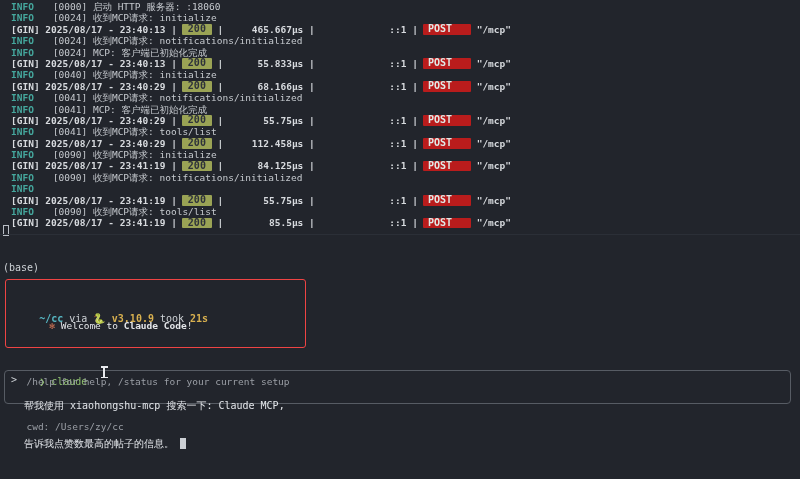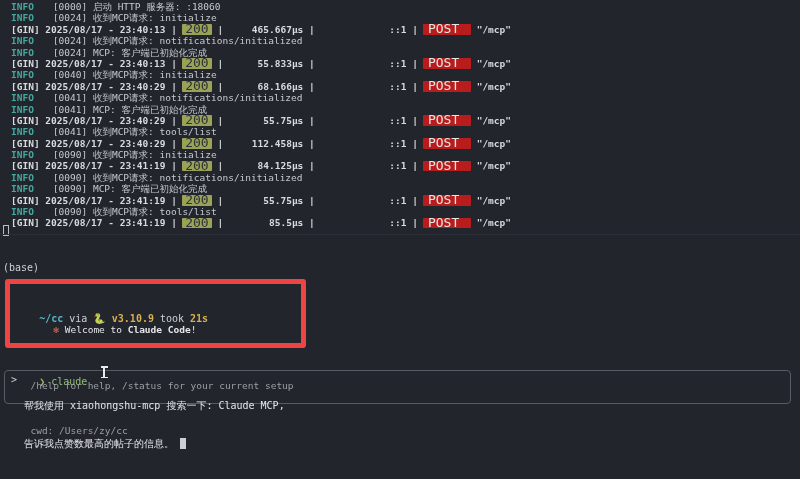--- a/index.html
+++ b/index.html
@@ -12,38 +12,38 @@
     color:#c6cacf;
   }
   
   .log-section { position:absolute; top:1px; left:11px; right:0; }
   .log-line { display:flex; align-items:center; white-space:pre; font-size:9.5px; line-height:11.4px; height:11.4px; }
   .info-tag { color:#45a79d; font-weight:bold; }
   .log-text { color:#c6cacf;padding-left:19px; }
   .gin-prefix,.gin-sep,.gin-latency,.gin-ip,.gin-path { color:#d7dade; font-weight:bold; }
   .gin-latency { display:inline-block; width:80px; text-align:right; }
   .gin-ip { display:inline-block; width:86px; text-align:right; }
-  .badge { display:inline-block; font-weight:normal; margin-left:5px; font-size:13px; line-height:10.5px; border-radius:1px; }
+  .badge { display:inline-block; font-weight:bold; margin-left:5px; font-size:10px; line-height:10.5px; border-radius:1px; }
   .badge-status { background:#9aa355; color:#2e323a; width:30px; text-align:center; }
   .badge-method { background:#b91c1c; color:#dfe9e6; width:48px; padding-left:5px; }
   .hollow-cursor { position:absolute; left:3px; top:225px; width:6px; height:11px; border:1px solid #b9bec5; }
   .section-divider { position:absolute; left:0; top:234px; width:800px; height:1px; background:#2b2f37; }
   
   .shell-section { position:absolute; left:3px; top:237px; font-size:10px; line-height:12.6px; white-space:pre; }
   .env-line { color:#ced2d6; }
   .seg-dir { color:#56b6c2; font-weight:bold; }
   .seg-plain { color:#ced2d6; }
   .seg-version { color:#d8b04f; font-weight:bold; }
   .seg-duration { color:#d8b04f; font-weight:bold; }
   .seg-prompt { color:#8fbf6f; font-weight:bold; }
   .seg-command { color:#8fbf6f; }
   
   .claude-box {
     position:absolute; left:5px; top:279px; width:301px; height:69px;
-    border:5px solid #ef4444; border-radius:3px;
+    border:1px solid #ef4444; border-radius:3px;
     padding:7px 9px; font-size:9.5px; line-height:11px; white-space:pre;
   }
   .welcome-line { color:#e4e6e9; }
   .welcome-star { color:#d87756; }
   .welcome-bold { font-weight:bold; }
   .hint-line { color:#9b9fa6; margin-top:12px; }
   .cwd-line { color:#9b9fa6; margin-top:12px; }
   
   .input-box {
     position:absolute; left:4px; top:370px; width:787px; height:34px;
@@ -76,21 +76,21 @@
       <div class="log-line"><span class="info-tag">INFO</span><span class="log-text">[0040] 收到MCP请求: initialize</span></div>
       <div class="log-line"><span class="gin-prefix">[GIN] 2025/08/17 - 23:40:29 |</span><span class="badge badge-status">200</span><span class="gin-sep"> |</span><span class="gin-latency">68.166µs</span><span class="gin-sep"> | </span><span class="gin-ip">::1</span><span class="gin-sep"> |</span><span class="badge badge-method">POST</span><span class="gin-path"> "/mcp"</span></div>
       <div class="log-line"><span class="info-tag">INFO</span><span class="log-text">[0041] 收到MCP请求: notifications/initialized</span></div>
       <div class="log-line"><span class="info-tag">INFO</span><span class="log-text">[0041] MCP: 客户端已初始化完成</span></div>
       <div class="log-line"><span class="gin-prefix">[GIN] 2025/08/17 - 23:40:29 |</span><span class="badge badge-status">200</span><span class="gin-sep"> |</span><span class="gin-latency">55.75µs</span><span class="gin-sep"> | </span><span class="gin-ip">::1</span><span class="gin-sep"> |</span><span class="badge badge-method">POST</span><span class="gin-path"> "/mcp"</span></div>
       <div class="log-line"><span class="info-tag">INFO</span><span class="log-text">[0041] 收到MCP请求: tools/list</span></div>
       <div class="log-line"><span class="gin-prefix">[GIN] 2025/08/17 - 23:40:29 |</span><span class="badge badge-status">200</span><span class="gin-sep"> |</span><span class="gin-latency">112.458µs</span><span class="gin-sep"> | </span><span class="gin-ip">::1</span><span class="gin-sep"> |</span><span class="badge badge-method">POST</span><span class="gin-path"> "/mcp"</span></div>
       <div class="log-line"><span class="info-tag">INFO</span><span class="log-text">[0090] 收到MCP请求: initialize</span></div>
       <div class="log-line"><span class="gin-prefix">[GIN] 2025/08/17 - 23:41:19 |</span><span class="badge badge-status">200</span><span class="gin-sep"> |</span><span class="gin-latency">84.125µs</span><span class="gin-sep"> | </span><span class="gin-ip">::1</span><span class="gin-sep"> |</span><span class="badge badge-method">POST</span><span class="gin-path"> "/mcp"</span></div>
       <div class="log-line"><span class="info-tag">INFO</span><span class="log-text">[0090] 收到MCP请求: notifications/initialized</span></div>
-      <div class="log-line"><span class="info-tag">INFO</span><span class="log-text">[0090] MCP: 客户端已初始化完成</span></div>
+      <div class="log-line"><span class="info-tag">INFO</span></div>
       <div class="log-line"><span class="gin-prefix">[GIN] 2025/08/17 - 23:41:19 |</span><span class="badge badge-status">200</span><span class="gin-sep"> |</span><span class="gin-latency">55.75µs</span><span class="gin-sep"> | </span><span class="gin-ip">::1</span><span class="gin-sep"> |</span><span class="badge badge-method">POST</span><span class="gin-path"> "/mcp"</span></div>
       <div class="log-line"><span class="info-tag">INFO</span><span class="log-text">[0090] 收到MCP请求: tools/list</span></div>
       <div class="log-line"><span class="gin-prefix">[GIN] 2025/08/17 - 23:41:19 |</span><span class="badge badge-status">200</span><span class="gin-sep"> |</span><span class="gin-latency">85.5µs</span><span class="gin-sep"> | </span><span class="gin-ip">::1</span><span class="gin-sep"> |</span><span class="badge badge-method">POST</span><span class="gin-path"> "/mcp"</span></div>
     </div>
 
   <div class="hollow-cursor"></div>
   <div class="section-divider"></div>
 
   <div class="shell-section">
     <div class="env-line">(base)</div>

